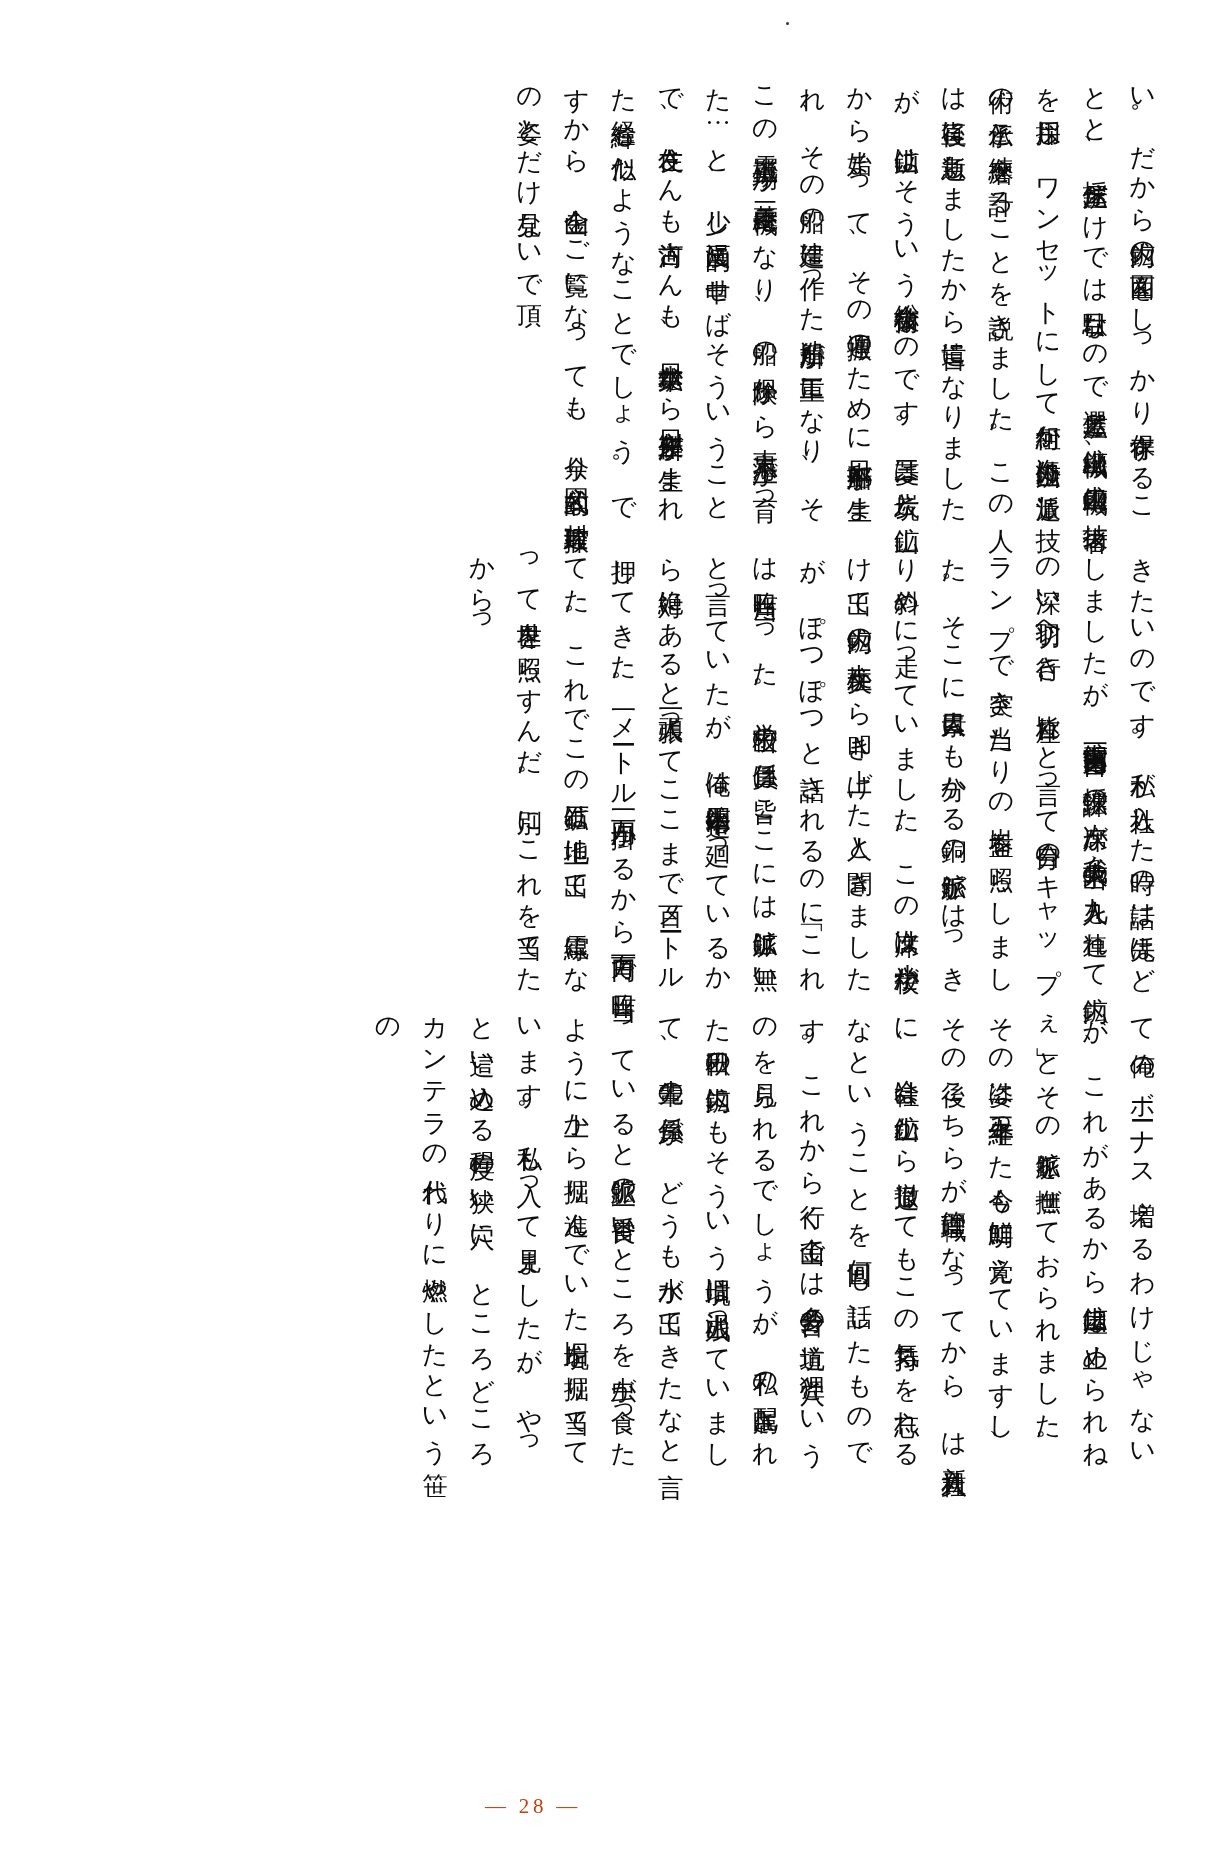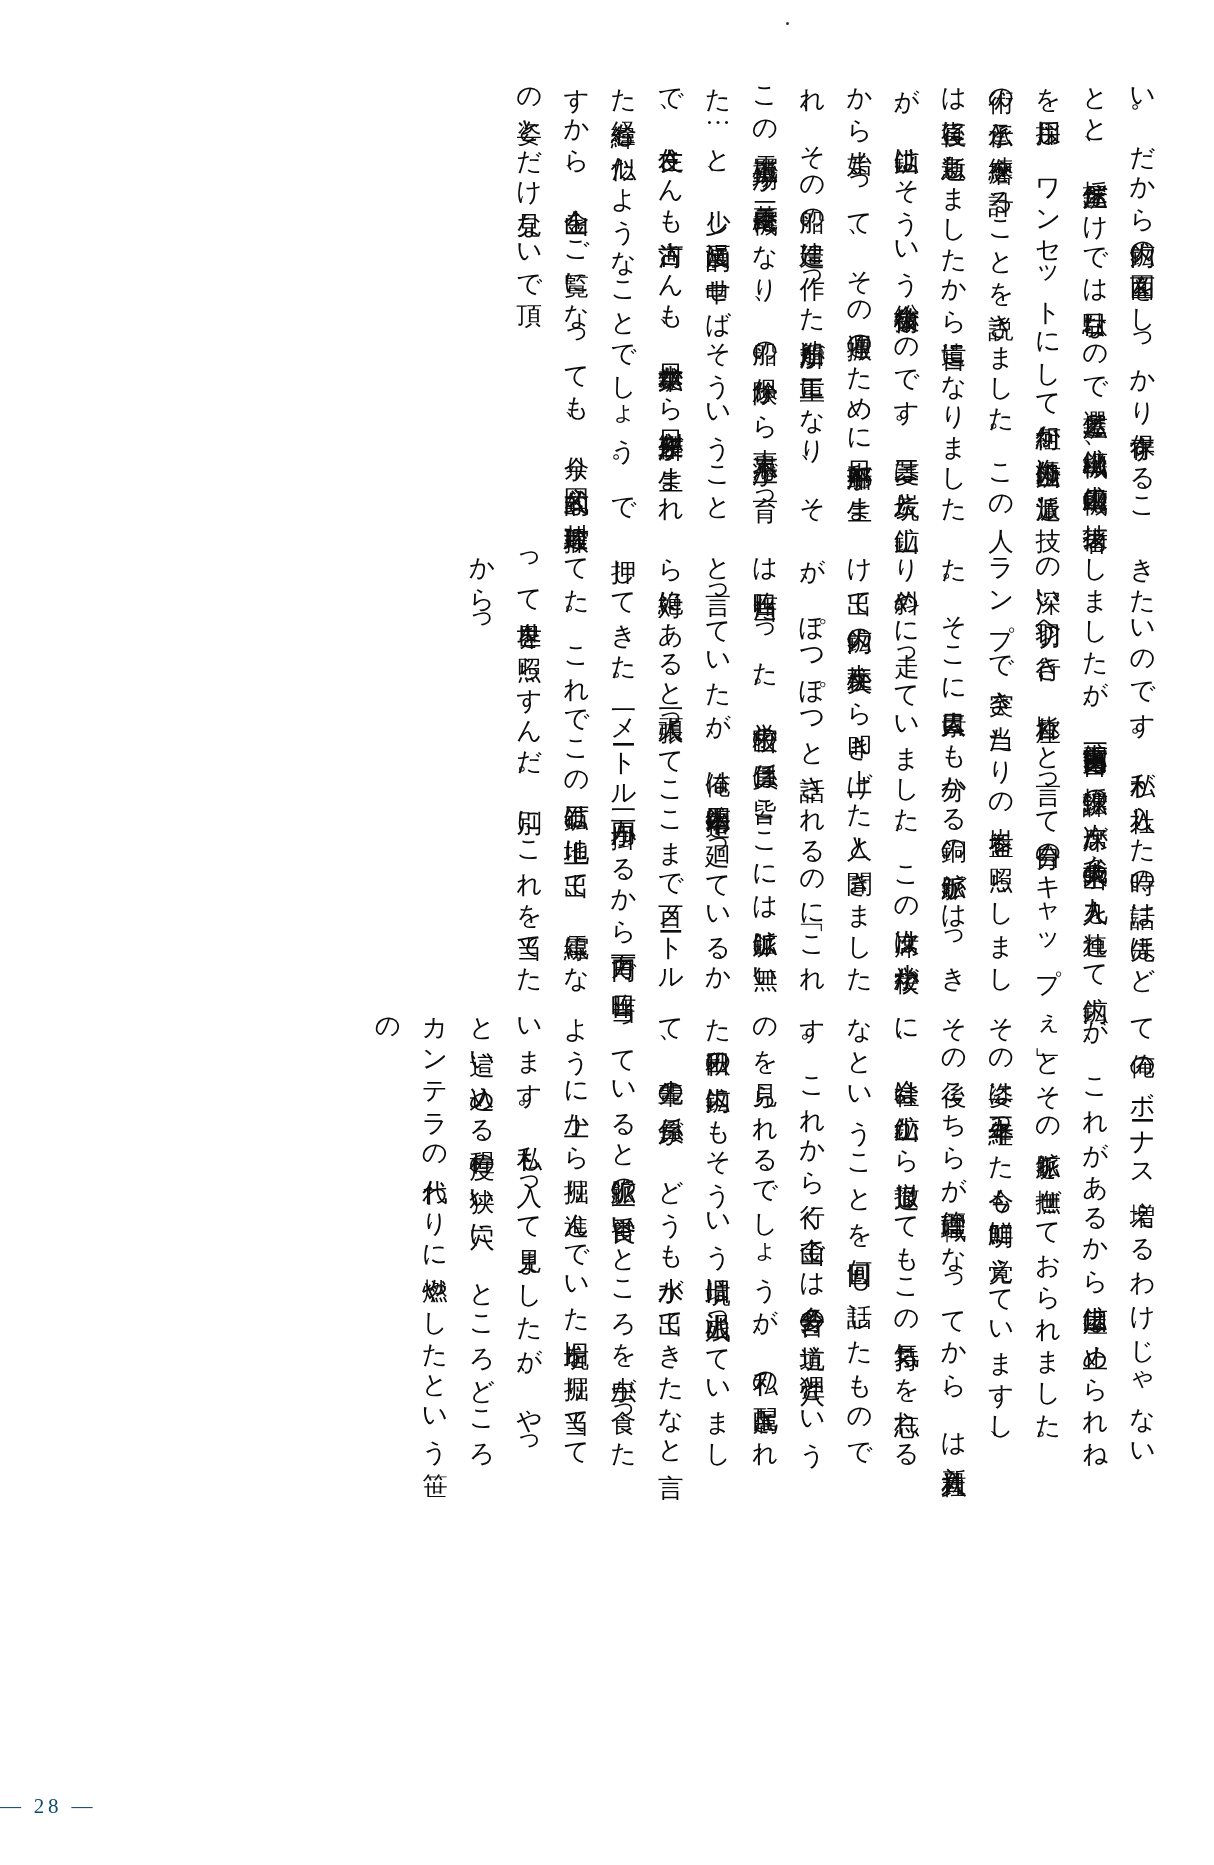--- a/index.html
+++ b/index.html
@@ -55,23 +55,24 @@
     top: 1000px;
     right: 48px;
     height: 455px;
     width: 1120px;
   }
   .page-number {
     position: absolute;
     bottom: 46px;
     left: 0;
     width: 1066px;
+    text-align: center;
     font-size: 21px;
     letter-spacing: 0.18em;
-    color: #0c4a6e;
+    color: #c2410c;
     font-family: "Liberation Serif", "DejaVu Serif", serif;
   }
   .dot-mark {
     position: absolute;
     top: 22px;
     left: 786px;
     width: 3px;
     height: 3px;
     background: #333;
     border-radius: 50%;

